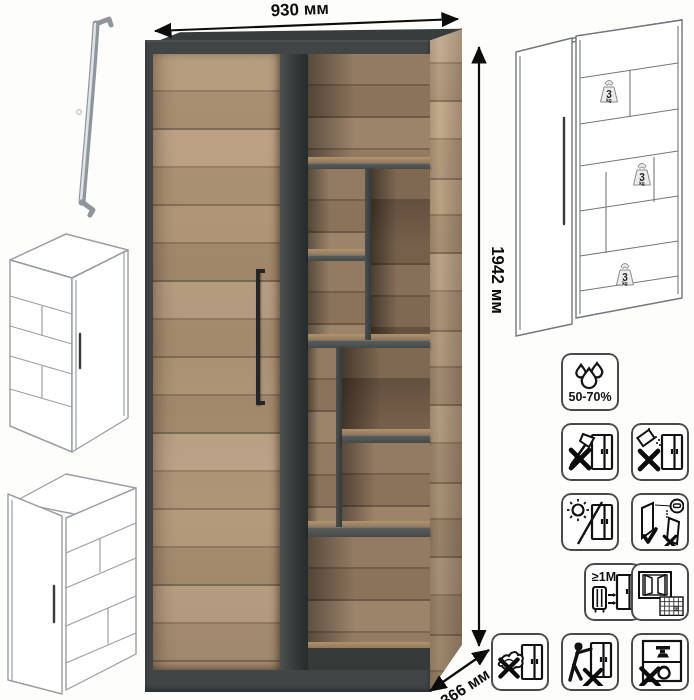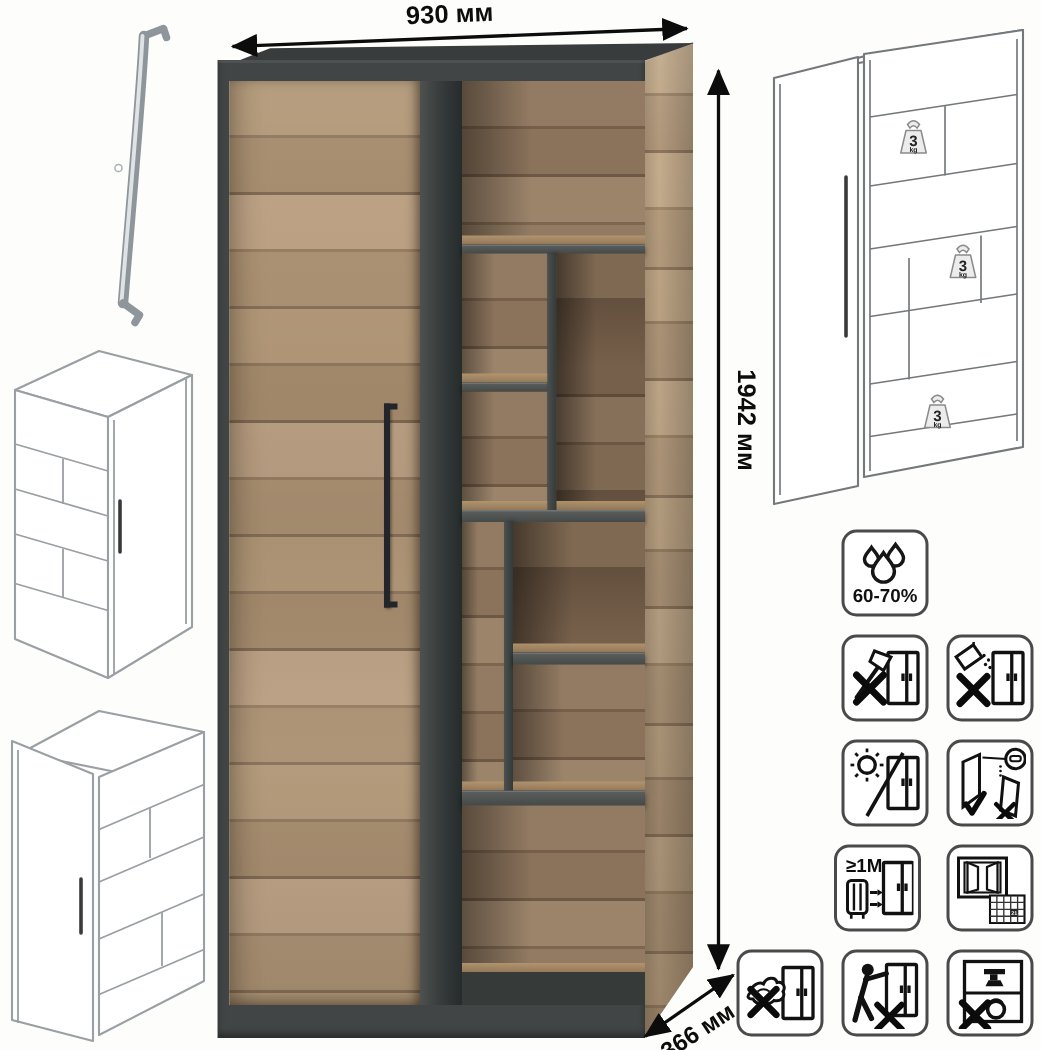--- a/index.html
+++ b/index.html
@@ -229,21 +229,21 @@
     <line x1="430" y1="691" x2="489" y2="650" stroke="#0c0c0c" stroke-width="2.2" marker-start="url(#arr)" marker-end="url(#arr)"></line>
     <text class="dim-text" x="468" y="692" transform="rotate(-33 468 692)" text-anchor="middle" font-size="16">366 мм</text>
   </svg>
 
   <div class="box" style="left:561px;top:353px">
     <svg width="46" height="30" viewBox="0 0 46 30">
       <use href="#g-drop" transform="translate(14,11) scale(0.72)"></use>
       <use href="#g-drop" transform="translate(30,10) scale(0.82)"></use>
       <use href="#g-drop" transform="translate(22,18) scale(1.12)"></use>
     </svg>
-    <div class="icon-label lbl-lg">60-70%</div>
+    <div class="icon-label lbl-lg">50-70%</div>
   </div>
 
   <div class="box" style="left:561px;top:423px">
     <svg width="48" height="48" viewBox="0 0 48 48">
       <use href="#g-cab" transform="translate(26,7)"></use>
       <line x1="5" y1="37" x2="22" y2="13" stroke="#111" stroke-width="2.6" stroke-linecap="round"></line>
       <path d="M17,6 L28,10 L23,19 L14,13 Z" fill="#fff" stroke="#111" stroke-width="2"></path>
       <use href="#g-x" transform="translate(14,31)"></use>
     </svg>
   </div>
@@ -287,21 +287,21 @@
       <rect x="37.5" y="6" width="7" height="3.5" rx="1.5" fill="#fff" stroke="#111" stroke-width="1.4"></rect>
       <polyline points="8,38 12,44 20,31" fill="none" stroke="#0b0b0b" stroke-width="3.6" stroke-linecap="round" stroke-linejoin="round"></polyline>
       <polygon points="33,20 43,24 41,46 31,42" fill="#fff" stroke="#111" stroke-width="2"></polygon>
       <circle cx="31" cy="13" r="0.9" fill="#111"></circle>
         <circle cx="31" cy="16" r="0.9" fill="#111"></circle>
         <circle cx="31" cy="19" r="0.9" fill="#111"></circle>
       <use href="#g-x" transform="translate(34,44) scale(0.65)"></use>
     </svg>
   </div>
 
-  <div class="box" style="left:556px;top:563px">
+  <div class="box" style="left:584px;top:563px">
     <svg width="48" height="48" viewBox="0 0 48 48">
       <text x="3" y="13" font-size="12.5" font-weight="bold" fill="#0d0d0d" font-family="Liberation Sans, sans-serif">≥1M</text>
       <rect x="4" y="19" width="13" height="22" rx="2.5" fill="#fff" stroke="#111" stroke-width="2"></rect>
       <line x1="8.3" y1="21" x2="8.3" y2="39" stroke="#111" stroke-width="1.6"></line>
       <line x1="12.7" y1="21" x2="12.7" y2="39" stroke="#111" stroke-width="1.6"></line>
       <line x1="6.5" y1="41" x2="6.5" y2="44.5" stroke="#111" stroke-width="1.8"></line>
       <line x1="14.5" y1="41" x2="14.5" y2="44.5" stroke="#111" stroke-width="1.8"></line>
       <line x1="19" y1="27" x2="24" y2="27" stroke="#111" stroke-width="2"></line>
       <polygon points="24,24.9 27.5,27 24,29.1" fill="#111"></polygon>
       <line x1="19" y1="35" x2="24" y2="35" stroke="#111" stroke-width="2"></line>

